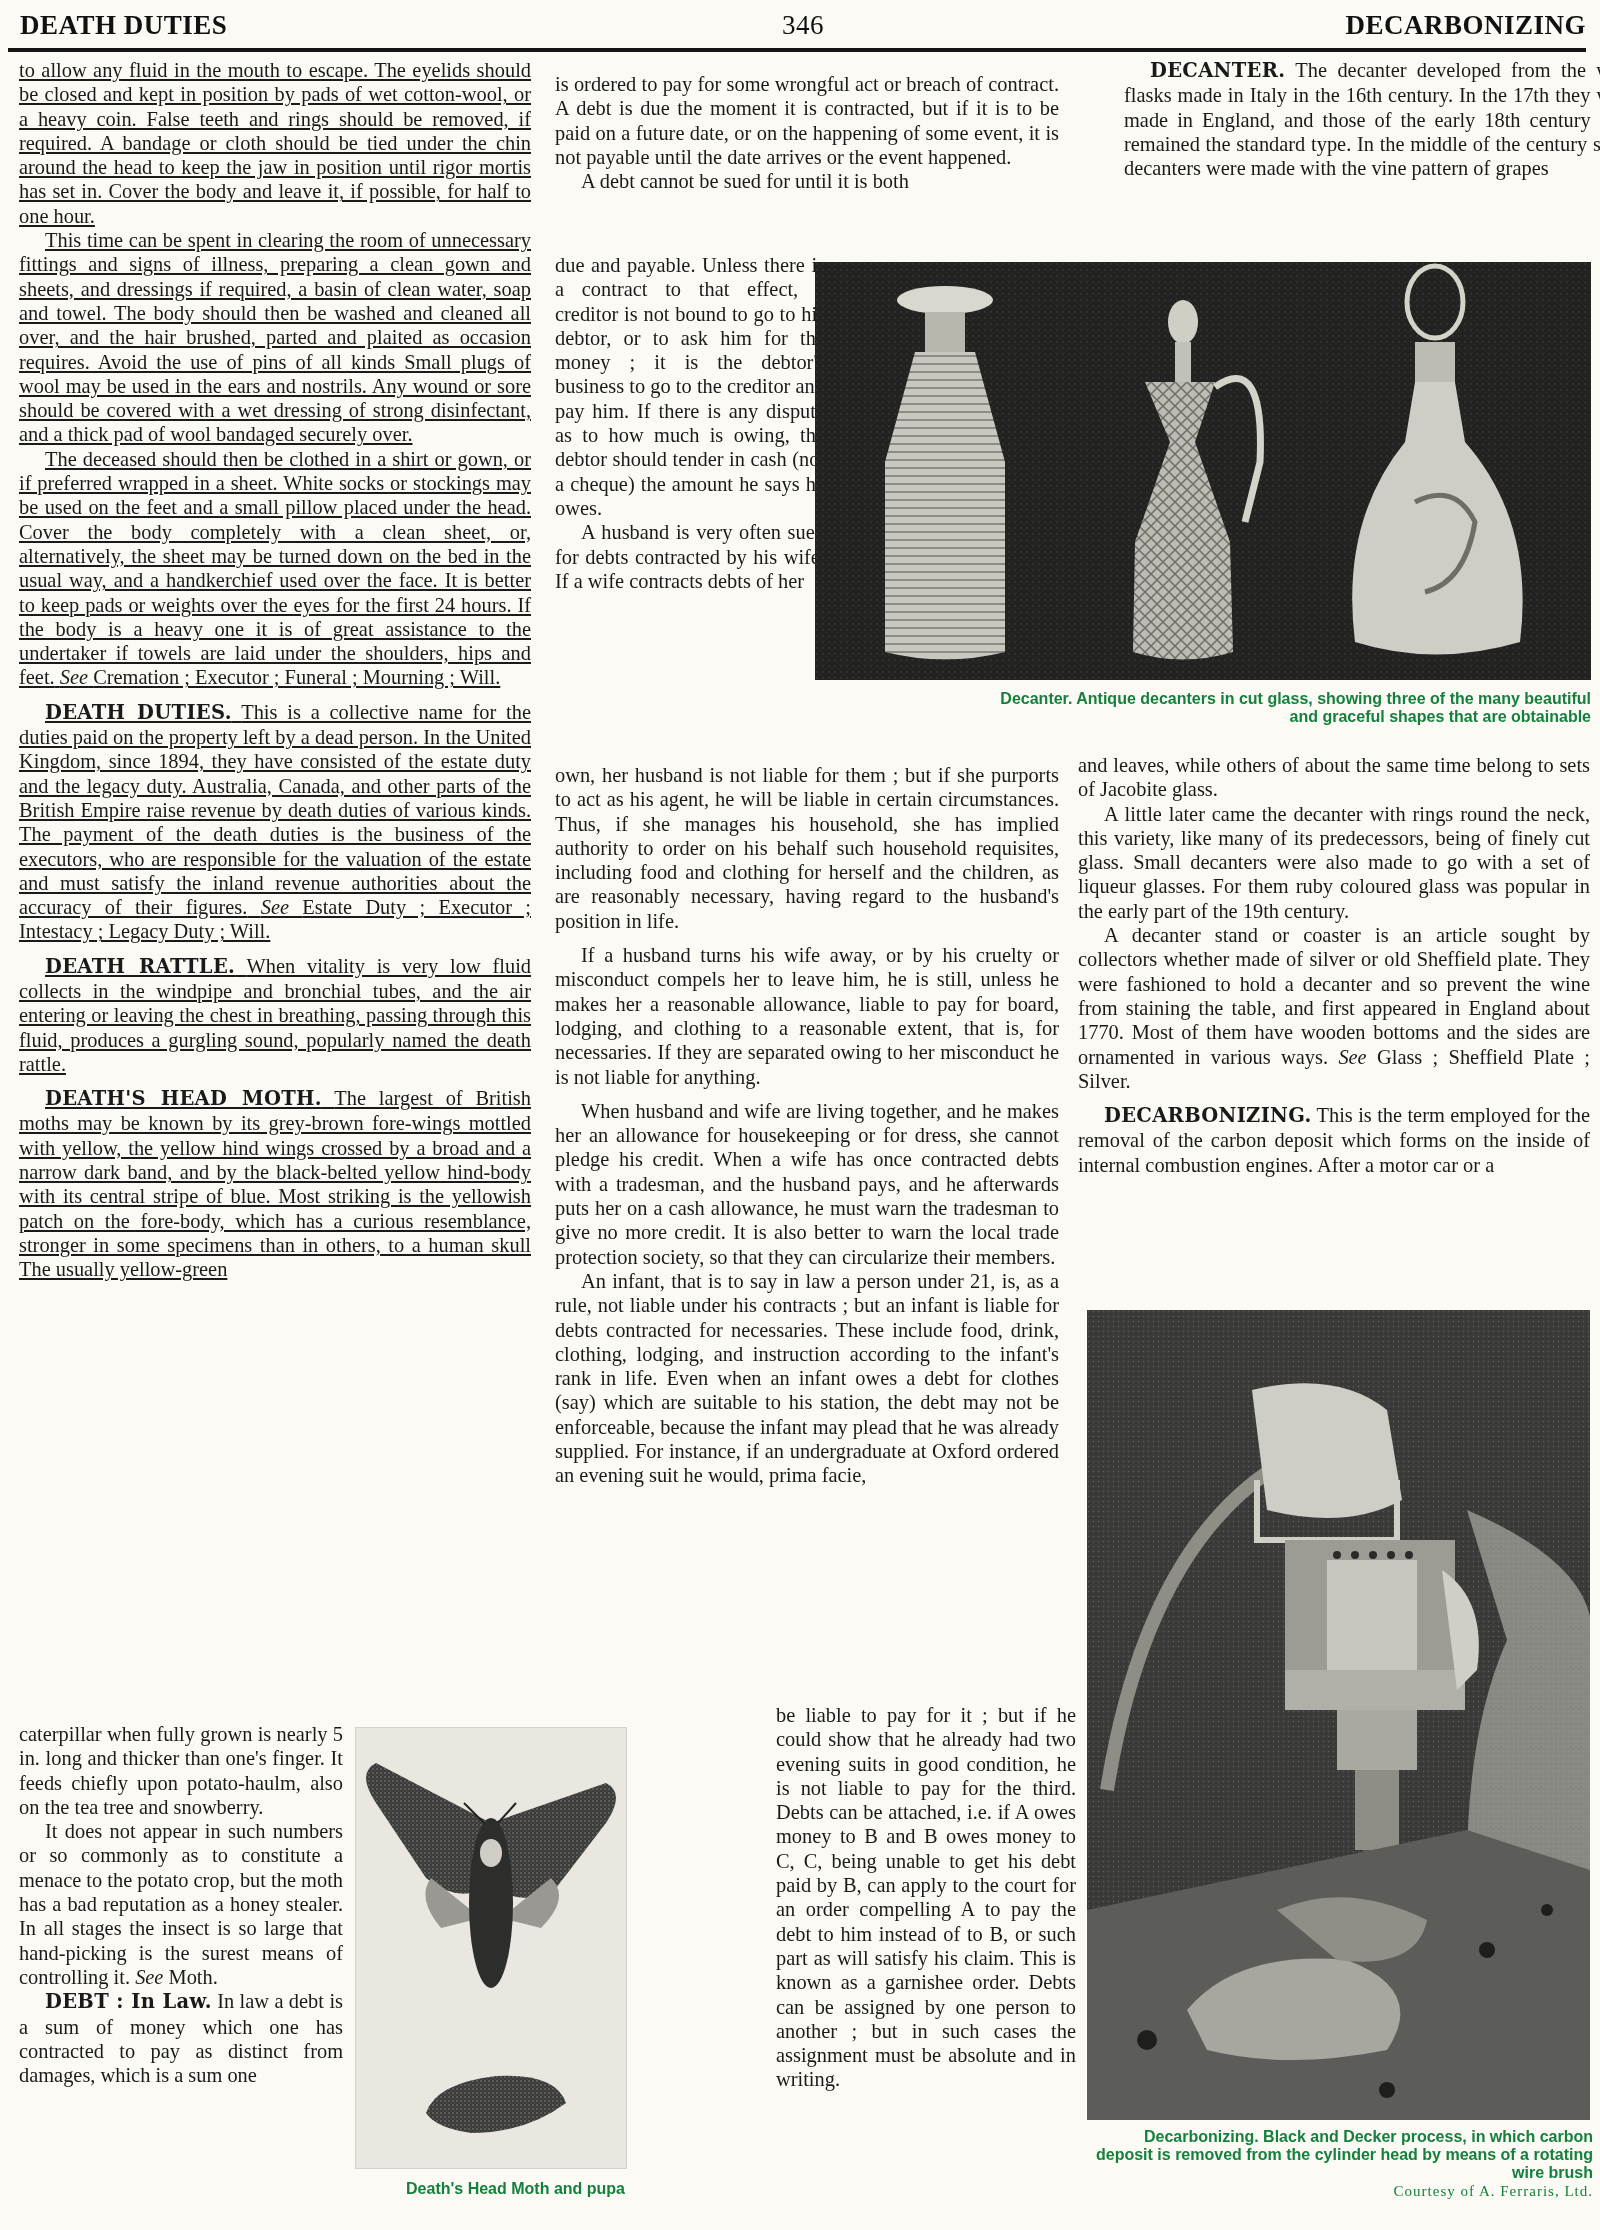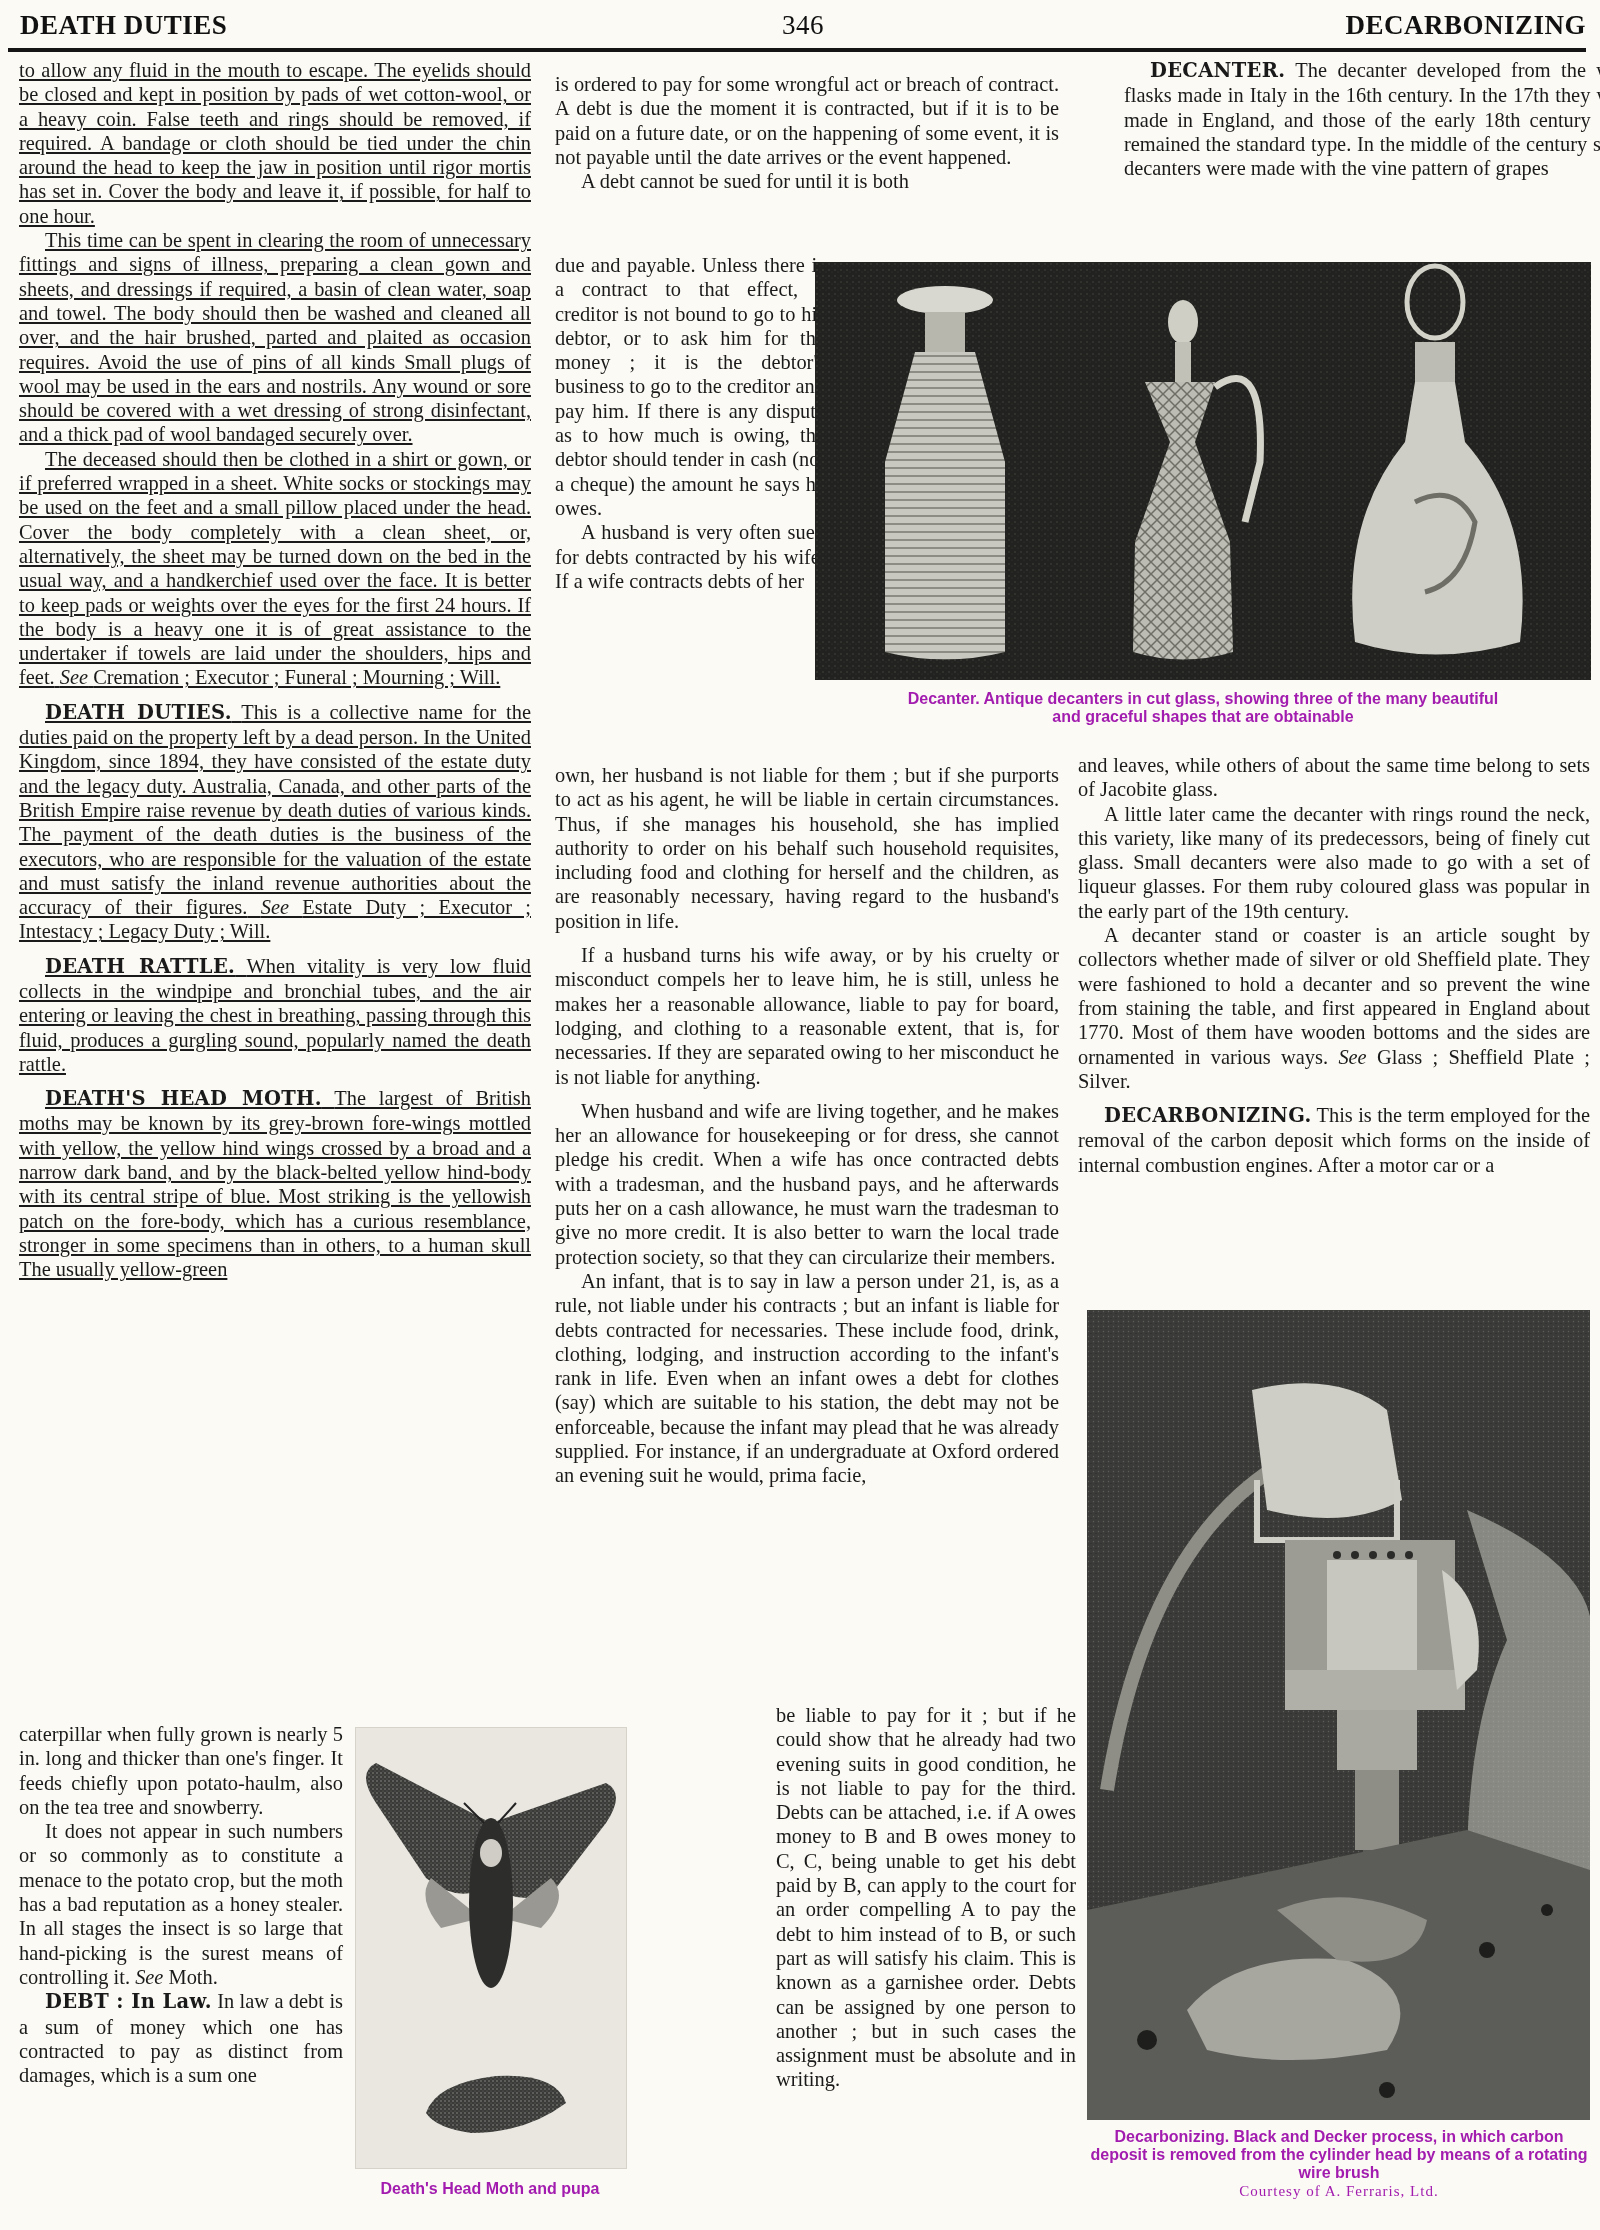--- a/index.html
+++ b/index.html
@@ -25,23 +25,23 @@
     font-size: 20.4px; line-height: 24.3px; text-align: justify; color: #1a1a1a;
   }
   .txt p { margin: 0; text-indent: 26px; }
   .txt p.ni { text-indent: 0; }
   .txt p.gap { margin-top: 10px; }
   .txt .hw { font-family: "DejaVu Serif", serif; font-weight: bold; font-size: 19.5px; letter-spacing: 0.3px; }
   .txt i { font-style: italic; }
 
   .photo { position: absolute; overflow: hidden; }
   .caption {
-    position: absolute; text-align: center;
+    position: absolute; text-align: right;
     font-family: "Liberation Sans", sans-serif; font-weight: bold;
-    font-size: 16px; line-height: 18px; color: #a21caf;
+    font-size: 16px; line-height: 18px; color: #15803d;
   }
   .credit { font-family: "Liberation Serif", serif; font-weight: normal; font-size: 15px; letter-spacing: 1px; }
 </style>
 </head>
 <body>
 
 <div class="runhead">
   <span class="l">DEATH DUTIES</span>
   <span class="c">346</span>
   <span class="r">DECARBONIZING</span>

